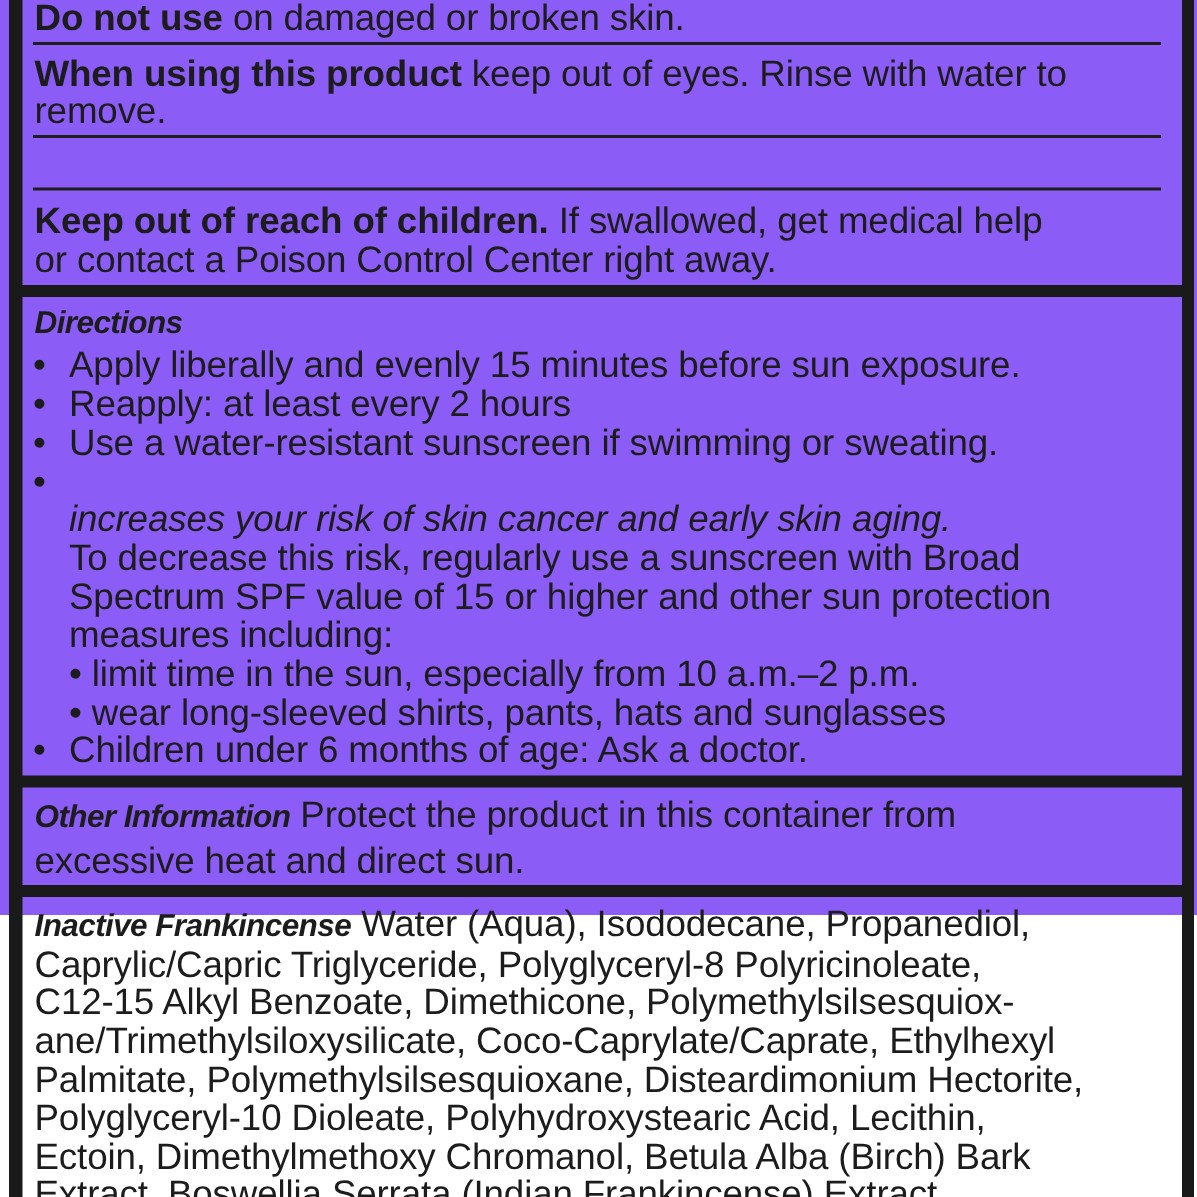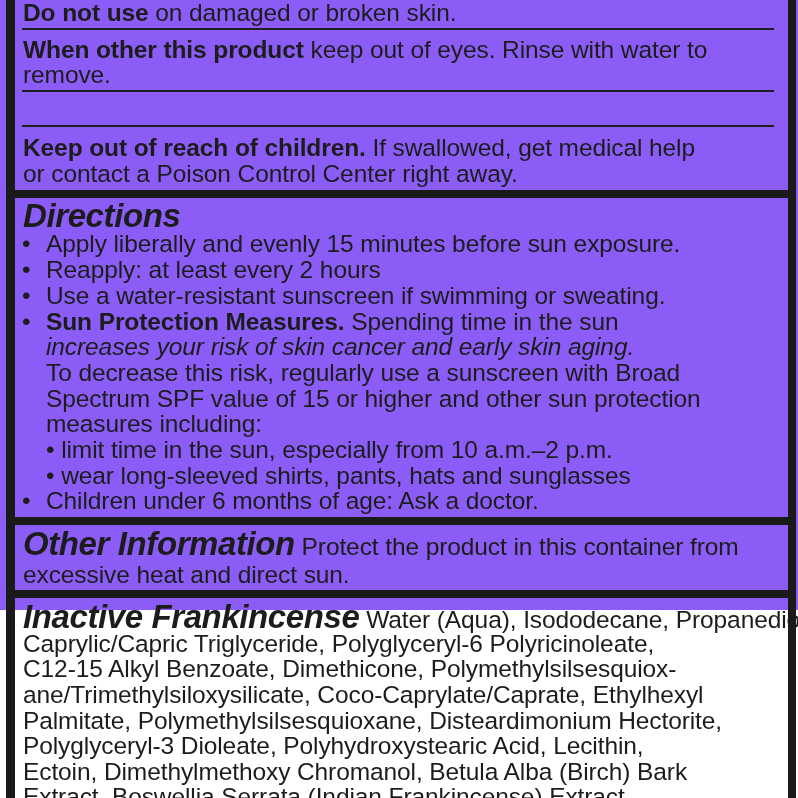--- a/index.html
+++ b/index.html
@@ -4,39 +4,39 @@
 <style>
   html, body { margin: 0; padding: 0; background: #ffffff; }
   body { width: 798px; height: 798px; overflow: hidden; position: relative; font-family: "Liberation Sans", sans-serif; color: #1c1c1c; }
   .frame { position: absolute; left: 0; top: 0; width: 798px; height: 610px; background: #8b5cf6; }
   .border-left { position: absolute; left: 6px; top: 0; width: 9px; height: 798px; background: #1a1a1a; }
   .border-right { position: absolute; left: 788px; top: 0; width: 8px; height: 798px; background: #1a1a1a; }
   .section-bar { position: absolute; left: 6px; width: 790px; height: 8px; background: #1a1a1a; }
   .rule { position: absolute; left: 22px; width: 752px; height: 2px; background: #1e1e1e; }
   .txt { position: absolute; left: 23px; font-size: 24.5px; line-height: 26px; white-space: nowrap; letter-spacing: -0.1px; }
   .b { font-weight: bold; }
-  .hdr { font-weight: bold; font-style: italic; font-size: 33px; letter-spacing: -0.4px; }
+  .hdr { font-weight: bold; font-style: italic; font-size: 21px; letter-spacing: -0.4px; }
   .bullet { position: absolute; left: 22px; font-size: 24.5px; line-height: 26px; }
   .ind { left: 46px; }
   .sub { left: 46px; text-align: center; }
 </style>
 </head>
 <body>
 
 <div class="frame">
   <div class="border-left"></div>
   <div class="border-right"></div>
 
   <div class="txt" style="top:0px;">
     <span class="b">Do not use</span><span> on damaged or broken skin.</span>
   </div>
   <div class="rule" style="top:28px;"></div>
 
   <div class="txt" style="top:37px;">
-    <span class="b">When other this product</span><span> keep out of eyes. Rinse with water to</span>
+    <span class="b">When using this product</span><span> keep out of eyes. Rinse with water to</span>
   </div>
   <div class="txt" style="top:62px;">remove.</div>
   <div class="rule" style="top:90px;"></div>
 
   <div class="rule" style="top:125px;"></div>
 
   <div class="txt" style="top:135px;">
     <span class="b">Keep out of reach of children.</span><span>  If swallowed, get medical help</span>
   </div>
   <div class="txt" style="top:161px;">or contact a Poison Control Center right away.</div>
@@ -48,23 +48,20 @@
   <div class="bullet" style="top:231px;">•</div>
   <div class="txt ind" style="top:231px;">Apply liberally and evenly 15 minutes before sun exposure.</div>
 
   <div class="bullet" style="top:257px;">•</div>
   <div class="txt ind" style="top:257px;">Reapply: at least every 2 hours</div>
 
   <div class="bullet" style="top:283px;">•</div>
   <div class="txt ind" style="top:283px;">Use a water-resistant sunscreen if swimming or sweating.</div>
 
   <div class="bullet" style="top:309px;">•</div>
-  <div class="txt ind" style="top:309px;">
-    <span class="b">Sun Protection Measures.</span><span> Spending time in the sun</span>
-  </div>
   <div class="txt ind" style="top:334px;font-style:italic;">increases your risk of skin cancer and early skin aging.</div>
   <div class="txt ind" style="top:360px;">To decrease this risk, regularly use a sunscreen with Broad</div>
   <div class="txt ind" style="top:386px;">Spectrum SPF value of 15 or higher and other sun protection</div>
   <div class="txt ind" style="top:411px;text-align:center;">measures including:</div>
   <div class="txt sub" style="top:437px;">• limit time in the sun, especially from 10 a.m.–2 p.m.</div>
   <div class="txt sub" style="top:463px;">• wear long-sleeved shirts, pants, hats and sunglasses</div>
 
   <div class="bullet" style="top:488px;">•</div>
   <div class="txt ind" style="top:488px;">Children under 6 months of age: Ask a doctor.</div>
 
@@ -73,20 +70,20 @@
   <div class="txt" style="top:531px;">
     <span class="hdr">Other Information</span><span> Protect the product in this container from</span>
   </div>
   <div class="txt" style="top:562px;">excessive heat and direct sun.</div>
 
   <div class="section-bar" style="top:590px;"></div>
 
   <div class="txt" style="top:604px;">
     <span class="hdr">Inactive Frankincense</span><span>  Water (Aqua), Isododecane, Propanediol,</span>
   </div>
-  <div class="txt" style="top:631px;">Caprylic/Capric Triglyceride, Polyglyceryl-6 Polyricinoleate,</div>
+  <div class="txt" style="top:631px;">Caprylic/Capric Triglyceride, Polyglyceryl-8 Polyricinoleate,</div>
   <div class="txt" style="top:656px;">C12-15 Alkyl Benzoate, Dimethicone, Polymethylsilsesquiox-</div>
   <div class="txt" style="top:708px;">Palmitate, Polymethylsilsesquioxane, Disteardimonium Hectorite,</div>
   <div class="txt" style="top:682px;">ane/Trimethylsiloxysilicate, Coco-Caprylate/Caprate, Ethylhexyl</div>
-  <div class="txt" style="top:733px;">Polyglyceryl-3 Dioleate, Polyhydroxystearic Acid, Lecithin,</div>
+  <div class="txt" style="top:733px;">Polyglyceryl-10 Dioleate, Polyhydroxystearic Acid, Lecithin,</div>
   <div class="txt" style="top:759px;">Ectoin, Dimethylmethoxy Chromanol, Betula Alba (Birch) Bark</div>
   <div class="txt" style="top:784px;">Extract, Boswellia Serrata (Indian Frankincense) Extract,</div>
 </div>
 
 </body></html>

